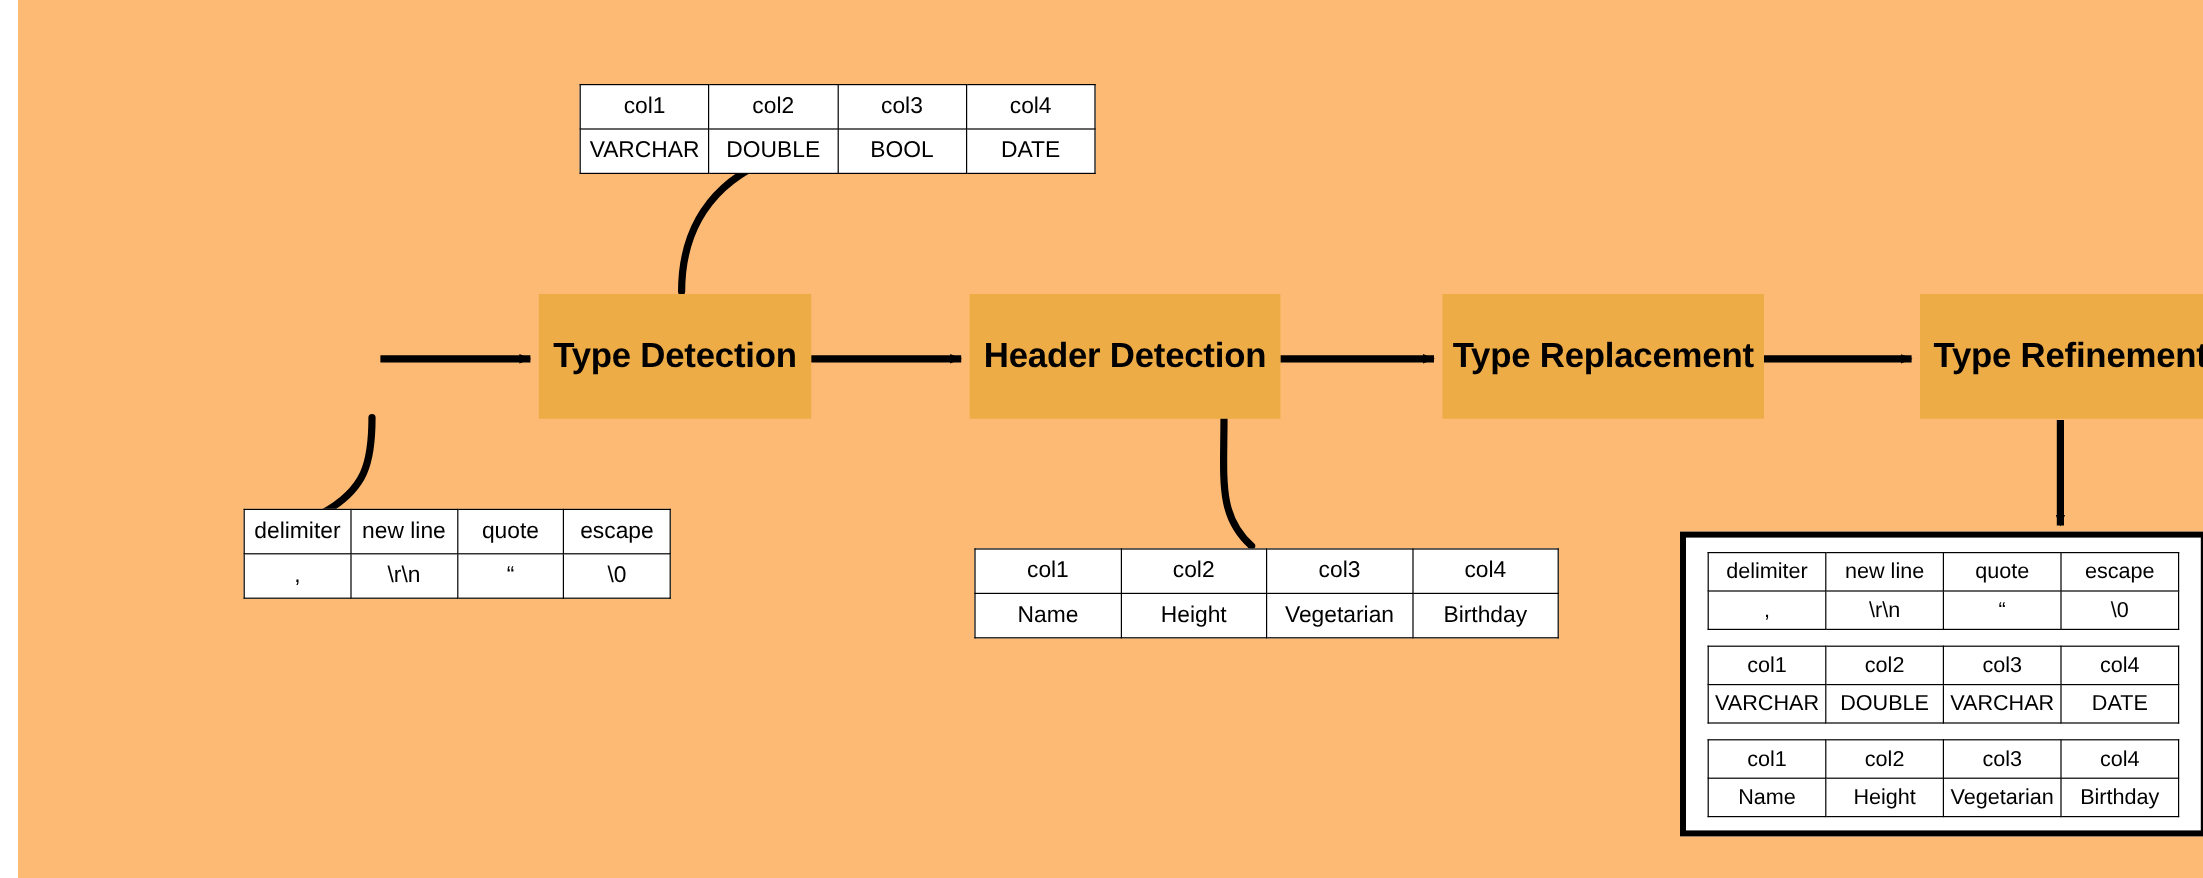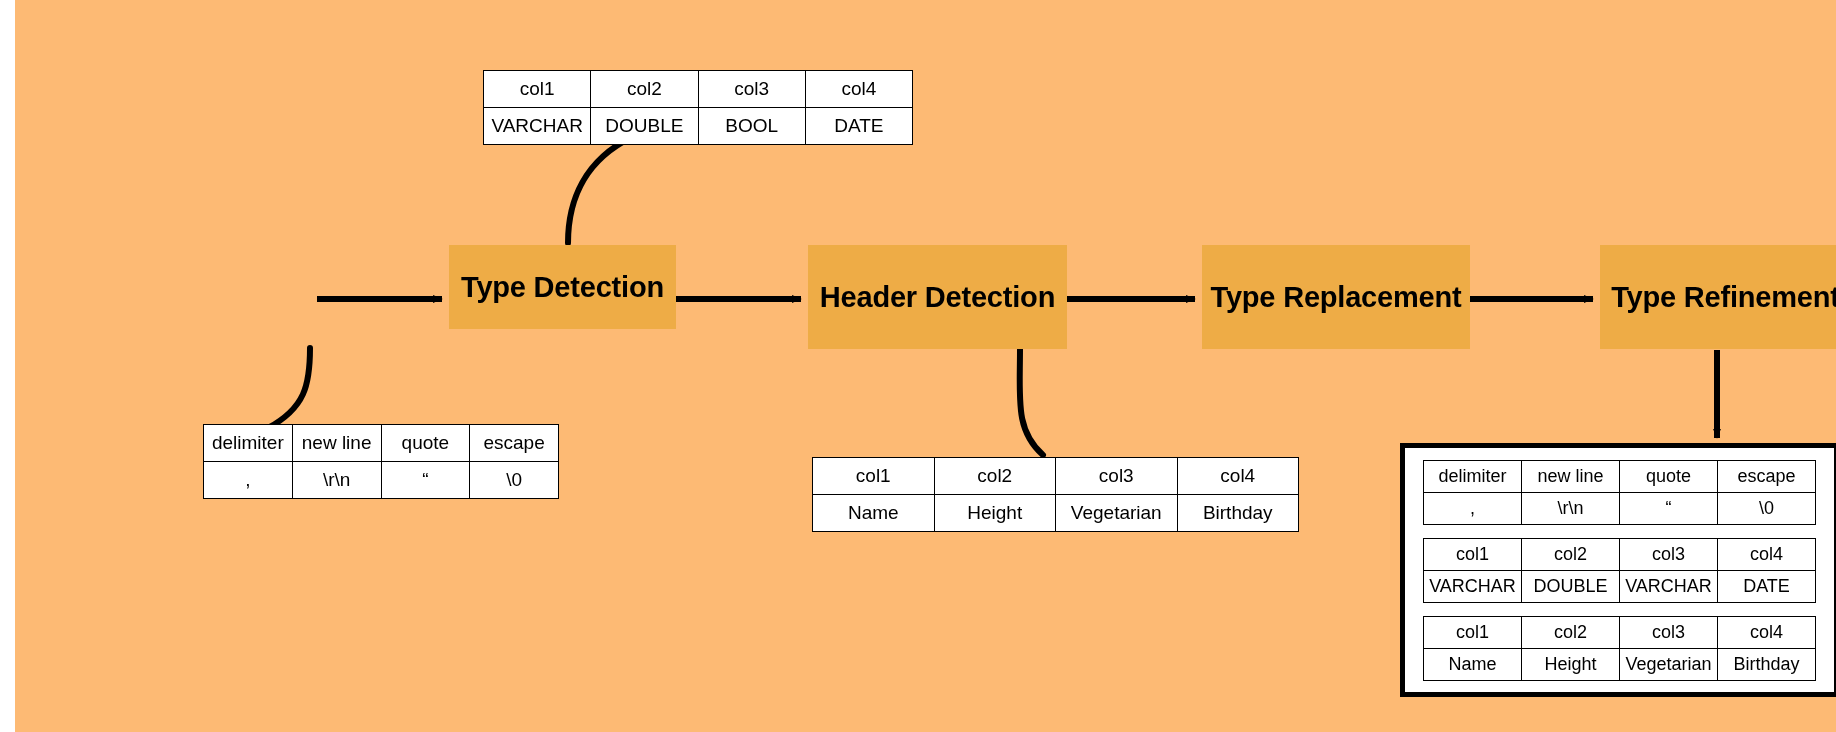--- a/index.html
+++ b/index.html
@@ -121,21 +121,21 @@
     <tr>
       <td>VARCHAR</td>
       <td>DOUBLE</td>
       <td>BOOL</td>
       <td>DATE</td>
     </tr>
   </tbody>
     </table>
 
 
-  <div class="stage" style="left:434px; top:245px; width:227px; height:84px;">
+  <div class="stage" style="left:434px; top:245px; width:227px; height:104px;">
     <span class="stage-label">Type Detection</span>
   </div>
 
   <div class="stage" style="left:793px; top:245px; width:259px; height:104px;">
     <span class="stage-label">Header Detection</span>
   </div>
 
   <div class="stage" style="left:1187px; top:245px; width:268px; height:104px;">
     <span class="stage-label">Type Replacement</span>
   </div>

